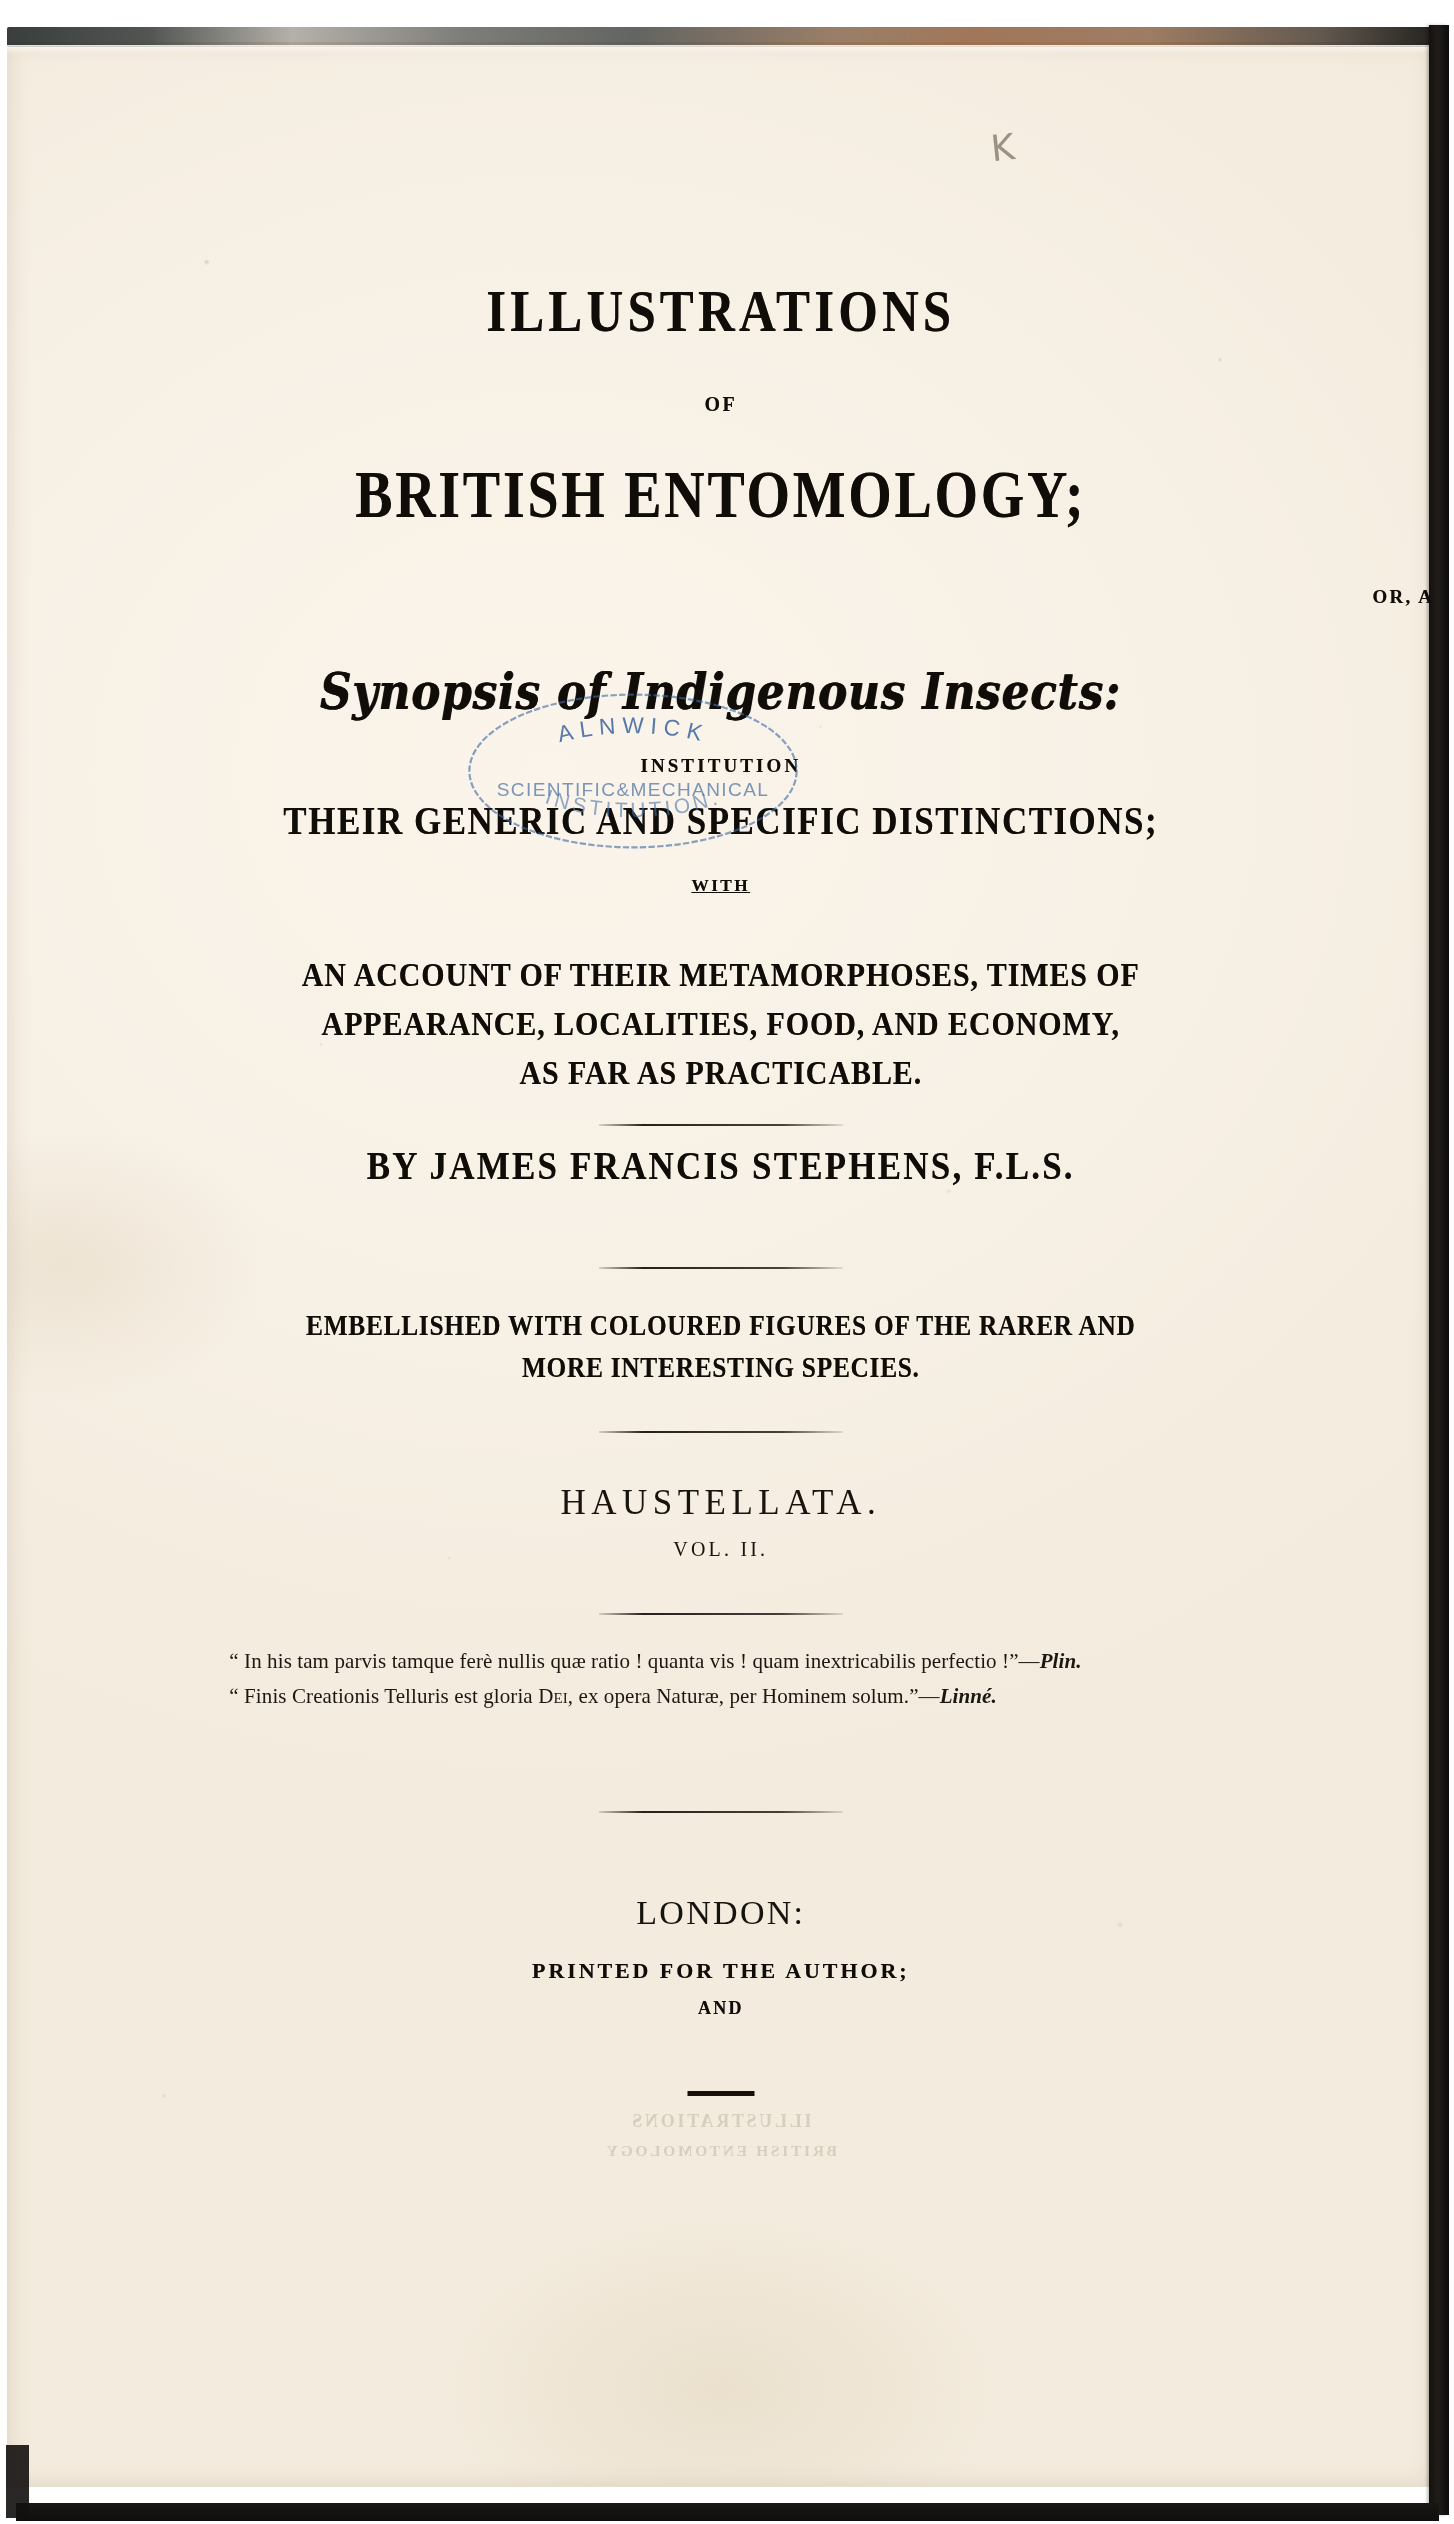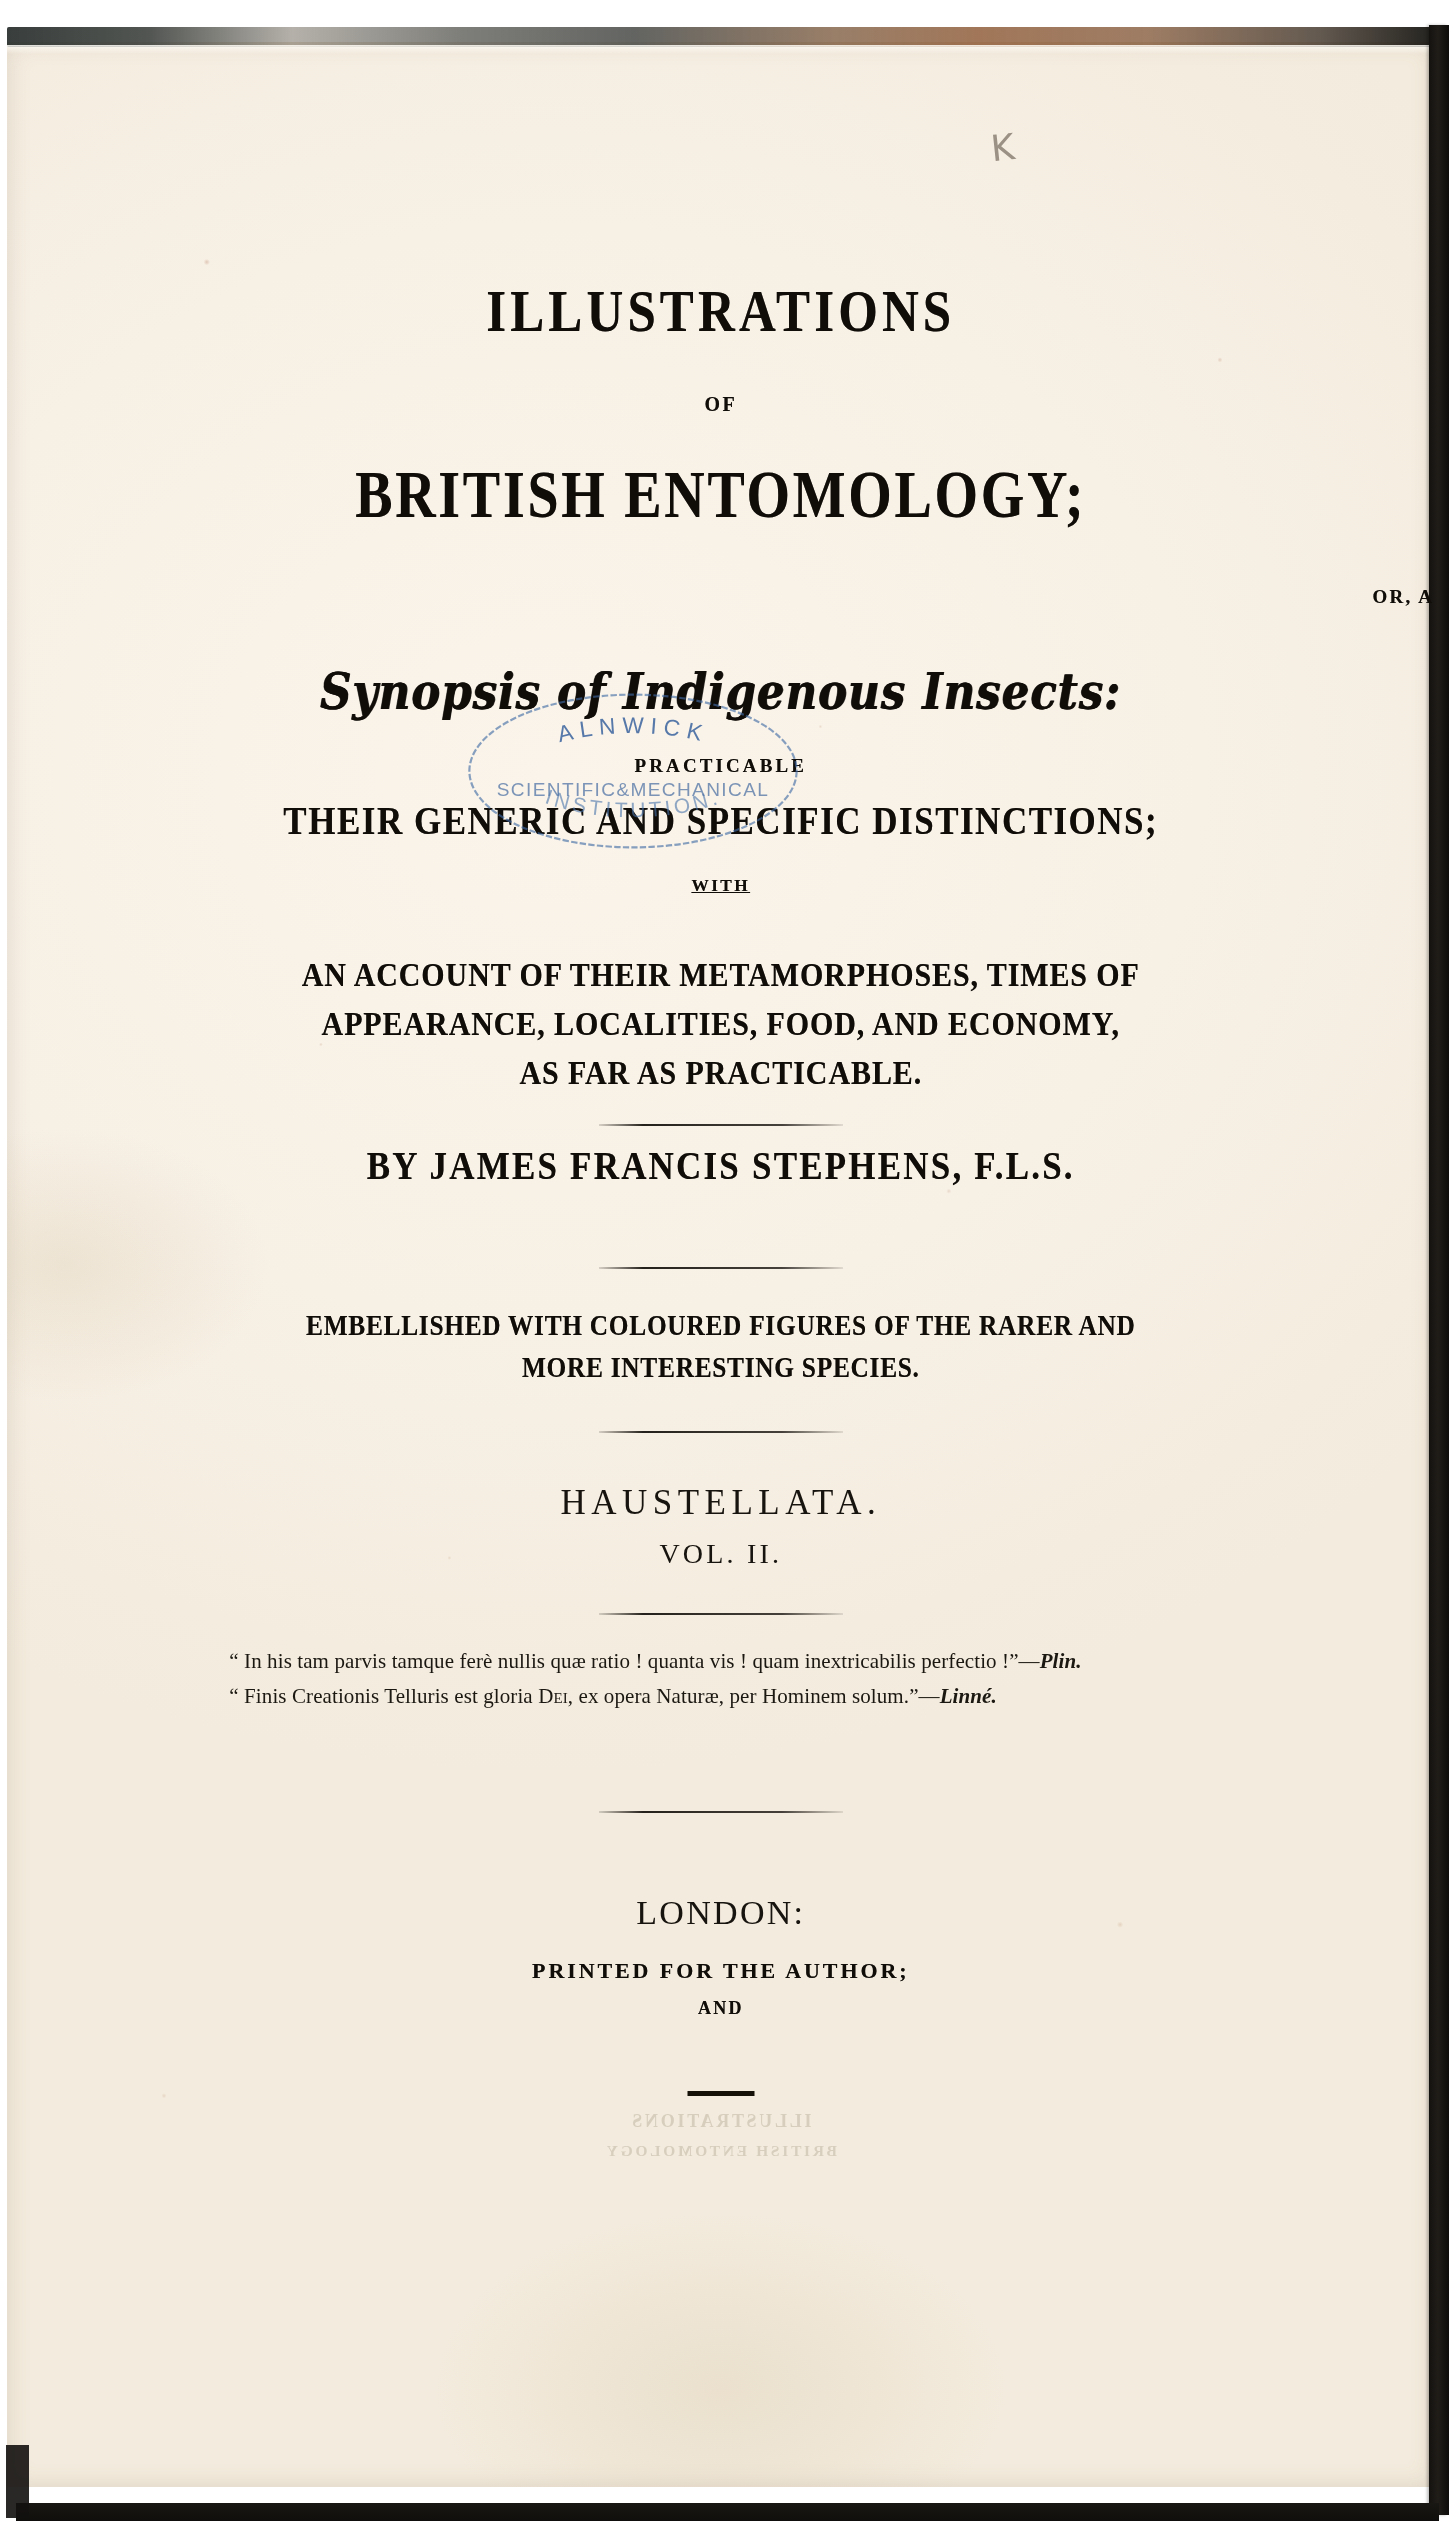--- a/index.html
+++ b/index.html
@@ -225,21 +225,21 @@
 
   .t-haustellata {
     top: 1440px;
     font-size: 35px;
     letter-spacing: 5.5px;
     font-weight: normal;
     transform: scaleY(1.05);
   }
   .t-vol {
     top: 1496px;
-    font-size: 28px;
+    font-size: 20px;
     letter-spacing: 3.2px;
     font-weight: normal;
   }
 
   
   .quotes {
     position: absolute;
     top: 1605px;
     left: 202px;
     width: 909px;
@@ -359,21 +359,21 @@
     <div class="ln display t-illustrations">ILLUSTRATIONS</div>
 
     <div class="ln display t-of">OF</div>
 
     <div class="ln display t-british">BRITISH ENTOMOLOGY;</div>
 
     <div class="ln display t-ora">OR, A</div>
 
     <div class="ln t-synopsis">Synopsis of Indigenous Insects:</div>
 
-    <div class="ln display t-containing">PRACTICABLE</div>
+    <div class="ln display t-containing">INSTITUTION</div>
 
     <div class="ln display t-distinctions">THEIR GENERIC AND SPECIFIC DISTINCTIONS;</div>
 
     <div class="ln display t-with">WITH</div>
 
     <div class="ln display desc t-desc1">AN ACCOUNT OF THEIR METAMORPHOSES, TIMES OF</div>
     <div class="ln display desc t-desc2">APPEARANCE, LOCALITIES, FOOD, AND ECONOMY,</div>
     <div class="ln display desc t-desc3">AS FAR AS PRACTICABLE.</div>
 
     <div class="rule rule-a"></div>

